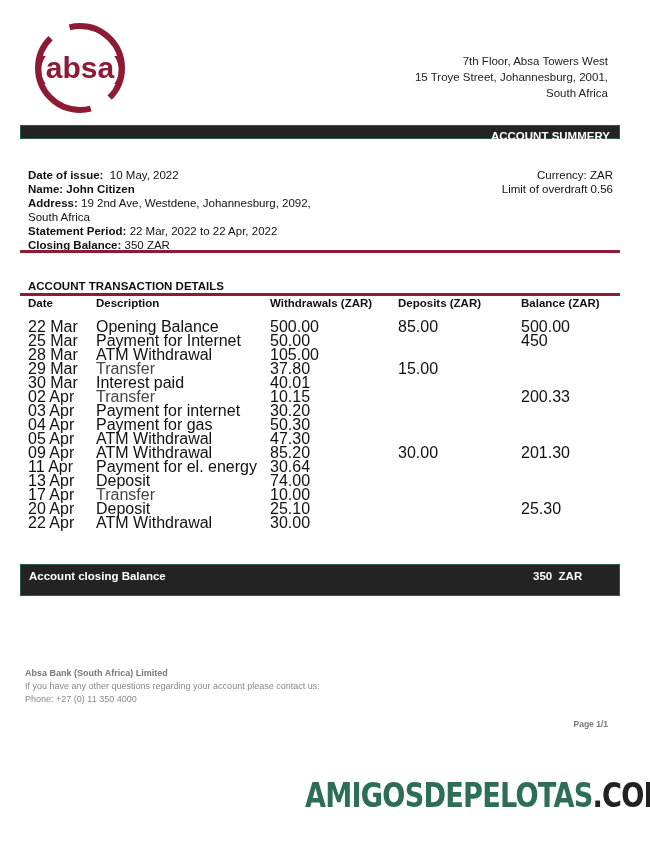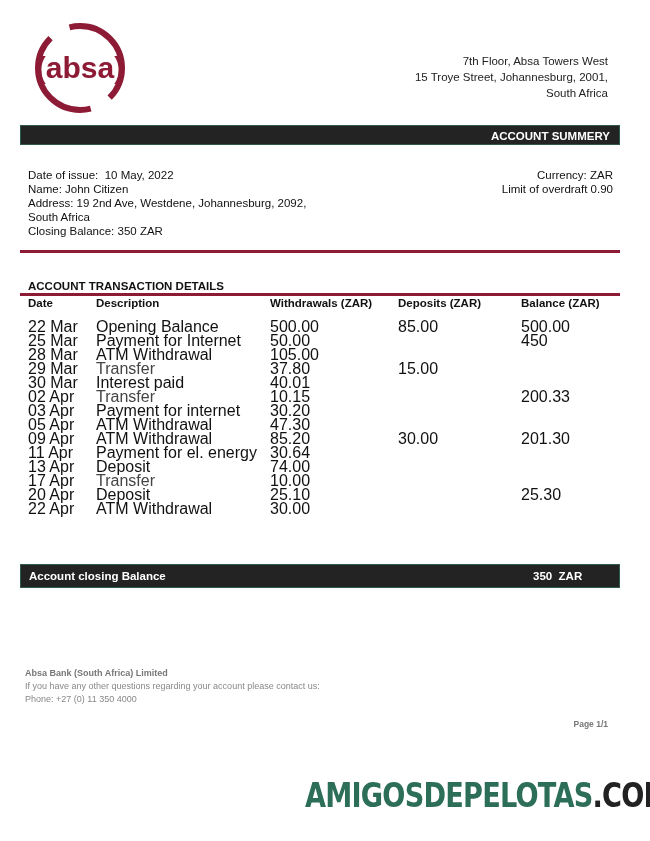--- a/index.html
+++ b/index.html
@@ -3,46 +3,46 @@
 <meta charset="utf-8">
 <style>
   * { box-sizing: border-box; margin: 0; padding: 0; }
   html, body { width: 650px; height: 841px; background: #ffffff; overflow: hidden; }
   body { position: relative; font-family: "Liberation Sans", sans-serif; color: #111; }
 
   .logo { position: absolute; left: 32px; top: 20px; width: 96px; height: 96px; }
   .bank-address { position: absolute; right: 42px; top: 53px; text-align: right; font-size: 11.5px; line-height: 16px; color: #222; margin-left: 24px; }
 
   .bar { position: absolute; left: 20px; width: 600px; background: #232323; border: 1px solid #2f5a45; color: #fff; font-weight: bold; font-size: 11.5px; }
-  .summary-bar { top: 125px; height: 20px; }
+  .summary-bar { top: 125px; height: 14px; }
   .summary-bar span { position: absolute; right: 9px; top: 4px; }
 
   .info-left { position: absolute; left: 28px; top: 168px; font-size: 11.5px; line-height: 14px; color: #111; }
-  .info-left b { font-weight: normal; text-align: center; }
+  .info-left b { font-weight: bold; text-align: center; }
   .info-right { position: absolute; right: 37px; top: 168px; text-align: right; font-size: 11.5px; line-height: 14px; }
 
   .rule { position: absolute; left: 20px; width: 600px; height: 3px; background: #8e1b36; }
   .rule1 { top: 250px; }
   .rule2 { top: 293px; }
 
   .section-title { position: absolute; left: 28px; top: 280px; font-size: 11.5px; font-weight: bold; }
 
   .col-head { position: absolute; top: 297px; font-size: 11.5px; font-weight: bold; text-align: right; }
 
   .tx-table { position: absolute; left: 0; top: 320px; width: 650px; }
   .tx-row { position: relative; height: 14px; font-size: 16px; line-height: 14px; }
   .tx-row span { position: absolute; top: 0; white-space: nowrap; }
   .c-date { left: 28px; }
   .c-desc { left: 96px; }
   .c-wd { left: 270px; }
   .c-dep { left: 398px; }
   .c-bal { left: 521px; }
   .muted { color: #444; }
 
-  .closing-bar { top: 564px; height: 24px; }
+  .closing-bar { top: 564px; height: 32px; }
   .closing-bar .lbl { position: absolute; left: 8px; top: 5px; }
   .closing-bar .val { position: absolute; left: 512px; top: 5px; }
 
   .footer { position: absolute; left: 25px; top: 667px; font-size: 9px; line-height: 13px; color: #888; }
   .footer .bold { font-weight: bold; color: #777; }
   .page-num { position: absolute; right: 42px; top: 719px; font-size: 8.5px; font-weight: bold; color: #777; }
 
   .watermark { position: absolute; left: 305px; top: 775px; font-family: "DejaVu Sans", sans-serif; font-weight: bold; font-size: 34px; letter-spacing: -1px; transform: scaleX(0.8); transform-origin: left top; white-space: nowrap; }
   .watermark .green { color: #2c6e58; }
   .watermark .dark { color: #222; }
@@ -63,26 +63,27 @@
 
 <div class="bar summary-bar">
   <span>ACCOUNT SUMMERY</span>
 </div>
 
 <div class="info-left">
   <div><b>Date of issue:</b>&nbsp; <span>10 May, 2022</span></div>
   <div><b>Name:</b> <b>John Citizen</b></div>
   <div><b>Address:</b> <span>19 2nd Ave, Westdene, Johannesburg, 2092,</span></div>
   <div>South Africa</div>
+  <div><b>Statement Period:</b> <span>22 Mar, 2022 to 22 Apr, 2022</span></div>
   <div><b>Closing Balance:</b> <span>350 ZAR</span></div>
 </div>
 
 <div class="info-right">
   <div>Currency: ZAR</div>
-  <div>Limit of overdraft 0.90</div>
+  <div>Limit of overdraft 0.56</div>
 </div>
 
 <div class="rule rule1"></div>
 
 <div class="section-title">ACCOUNT TRANSACTION DETAILS</div>
 <div class="rule rule2"></div>
 
 <div class="col-head" style="left:28px">Date</div>
 <div class="col-head" style="left:96px">Description</div>
 <div class="col-head" style="left:270px">Withdrawals (ZAR)</div>
@@ -133,20 +134,27 @@
       <span class="c-bal">200.33</span>
     </div>
     <div class="tx-row">
       <span class="c-date">03 Apr</span>
       <span class="c-desc">Payment for internet</span>
       <span class="c-wd">30.20</span>
       <span class="c-dep"></span>
       <span class="c-bal"></span>
     </div>
     <div class="tx-row">
+      <span class="c-date">04 Apr</span>
+      <span class="c-desc">Payment for gas</span>
+      <span class="c-wd">50.30</span>
+      <span class="c-dep"></span>
+      <span class="c-bal"></span>
+    </div>
+    <div class="tx-row">
       <span class="c-date">05 Apr</span>
       <span class="c-desc">ATM Withdrawal</span>
       <span class="c-wd">47.30</span>
       <span class="c-dep"></span>
       <span class="c-bal"></span>
     </div>
     <div class="tx-row">
       <span class="c-date">09 Apr</span>
       <span class="c-desc">ATM Withdrawal</span>
       <span class="c-wd">85.20</span>

